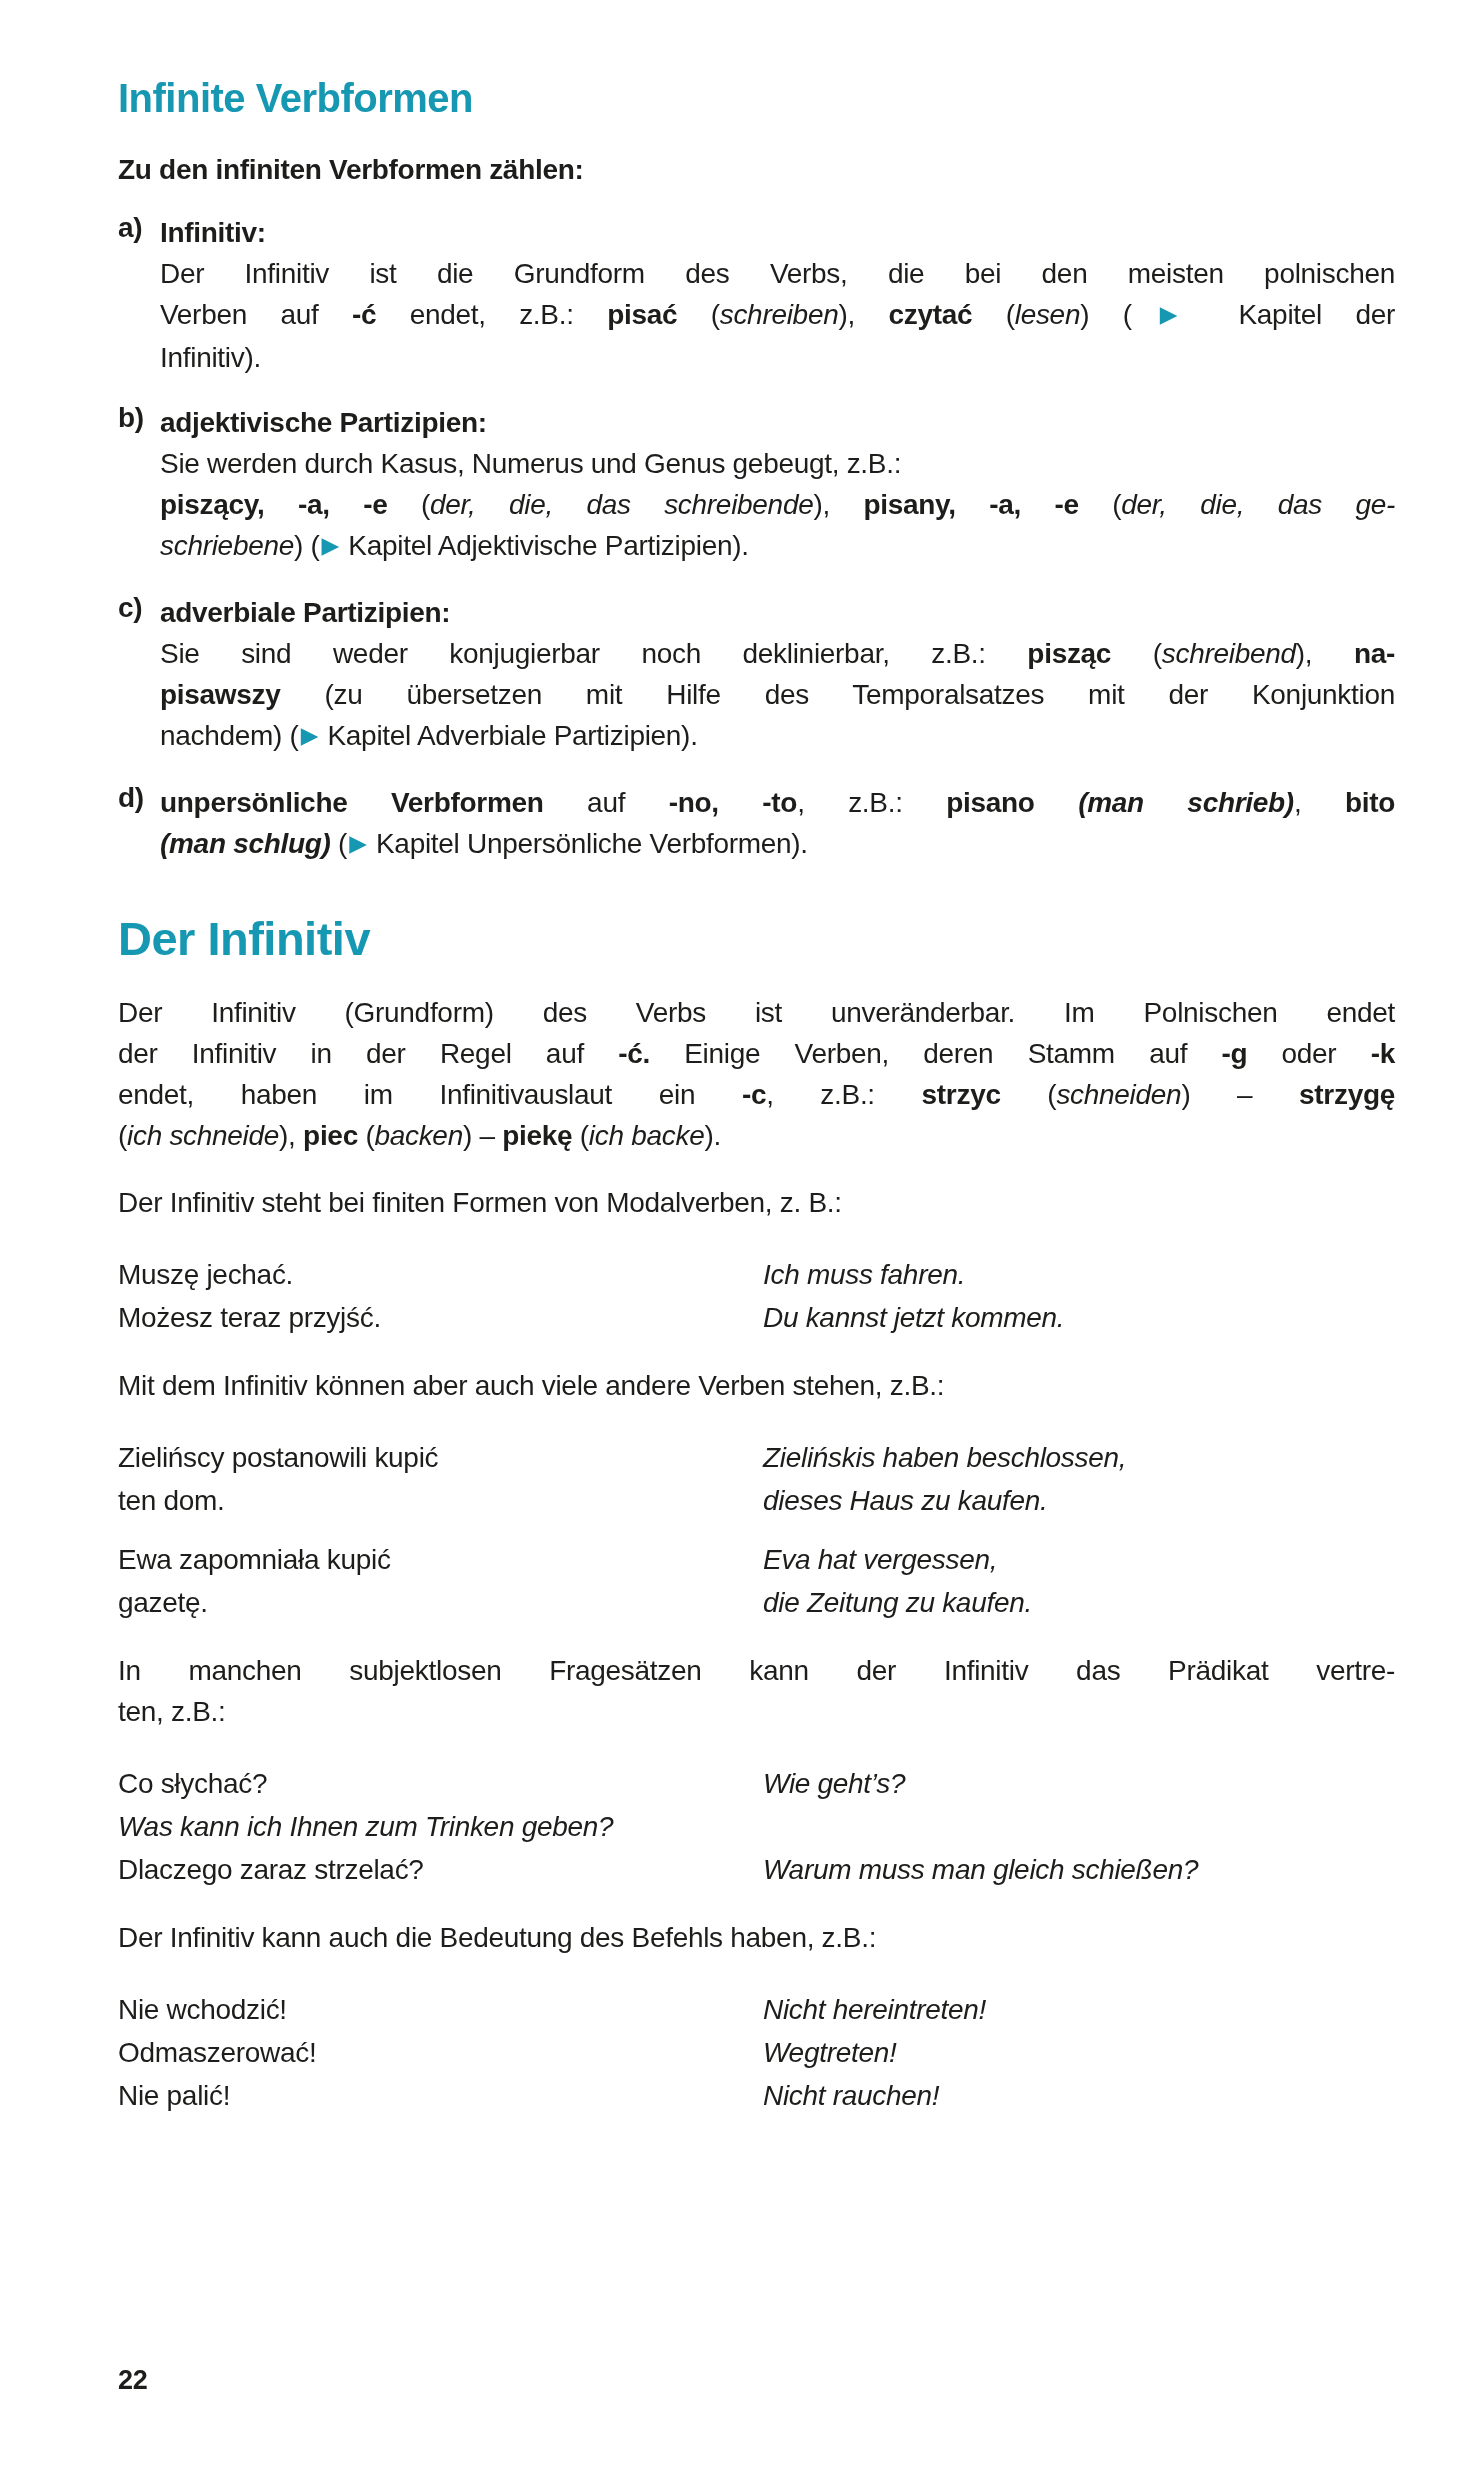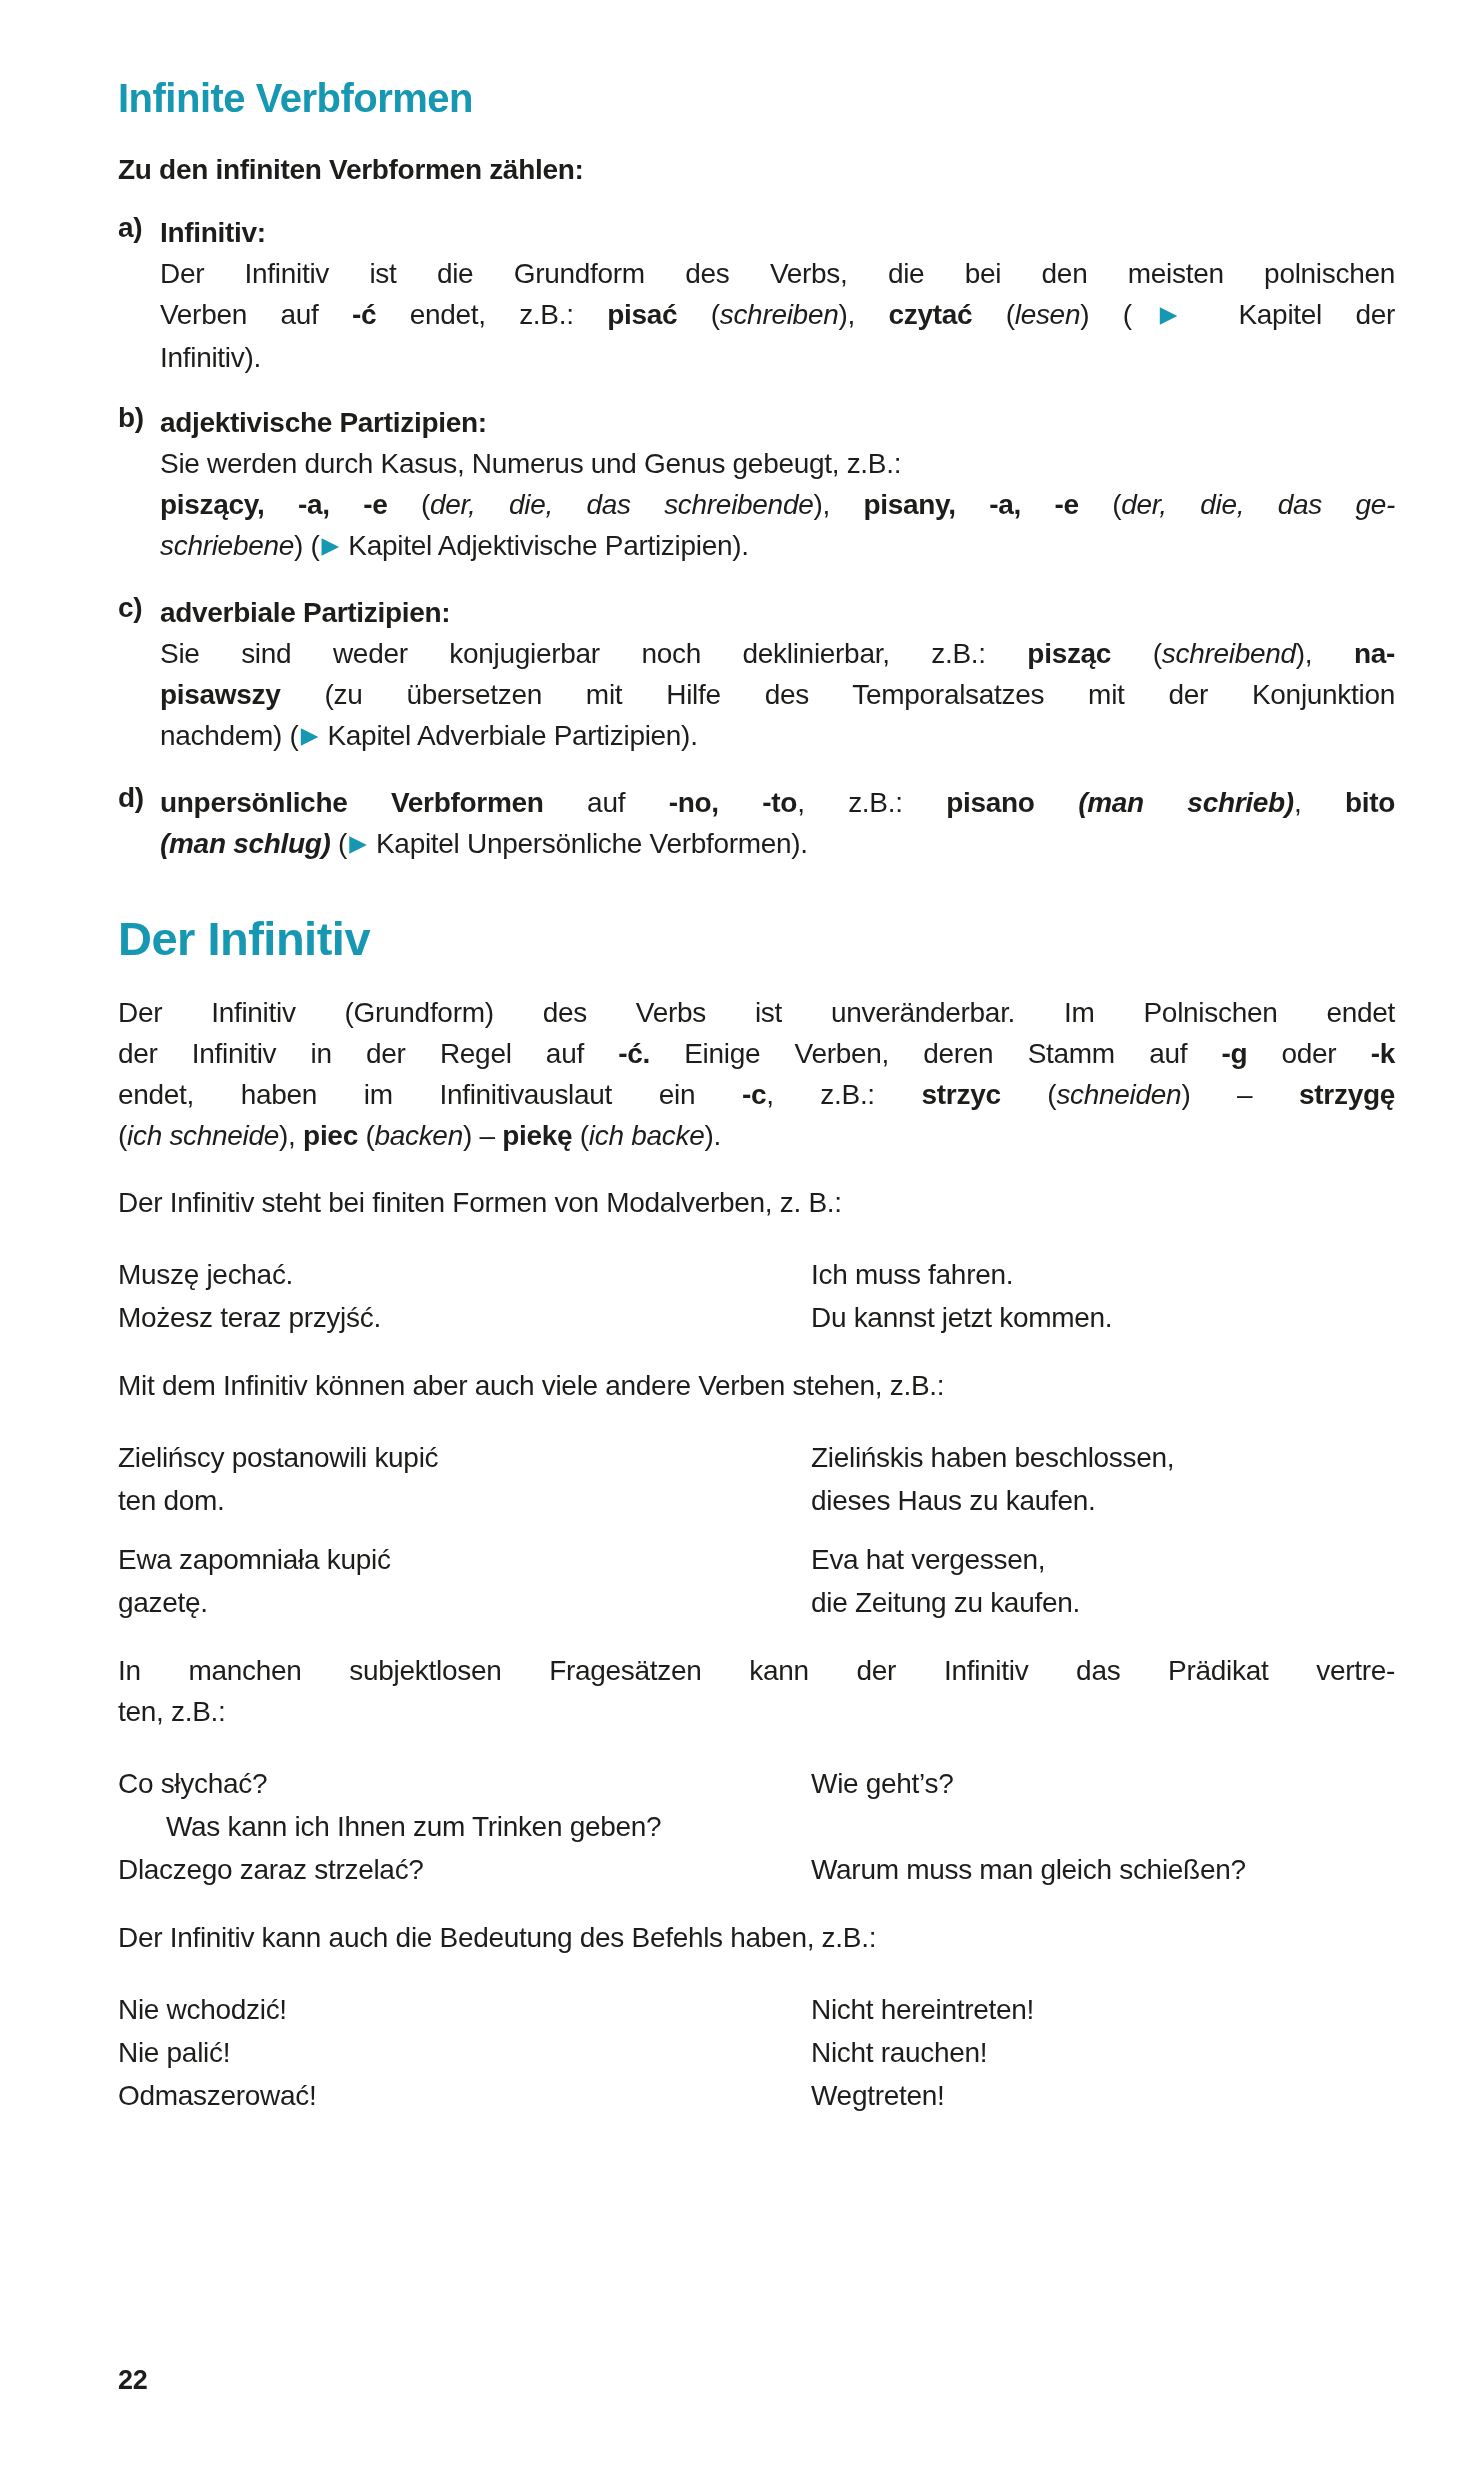--- a/index.html
+++ b/index.html
@@ -35,21 +35,21 @@
   .item{position:relative;margin-top:24px;padding-left:42px;}
   .item .lbl{position:absolute;left:0;top:0;font-weight:bold;}
   .line{line-height:41px;min-height:41px;}
   .line.head{font-weight:bold;}
   .line.j{text-align:justify;text-align-last:justify;}
   .para{margin:26px 0 0 0;line-height:41px;}
   .ex-group{margin-top:30px;}
   .ex-row{display:grid;grid-template-columns:645px 1fr;}
   .ex-group.spaced .ex-row + .ex-row{margin-top:16px;}
   .ex-row .cell{line-height:43px;}
-  .ex-row .de{margin-left:48px;}
+  .ex-row .de{font-style:italic;}
   .page-number{position:absolute;left:118px;bottom:85px;font-weight:bold;font-size:27px;}
 </style>
 </head>
 <body>
 
 <div class="page">
 
   <h1>Infinite Verbformen</h1>
 
   <p class="intro">Zu den infiniten Verbformen zählen:</p>
@@ -182,31 +182,31 @@
     <div class="ex-row">
       <div class="cell pl">
           <div class="exline">Nie wchodzić!</div>
         </div>
       <div class="cell de">
           <div class="exline">Nicht hereintreten!</div>
         </div>
     </div>
     <div class="ex-row">
       <div class="cell pl">
+          <div class="exline">Odmaszerować!</div>
+        </div>
+      <div class="cell de">
+          <div class="exline">Wegtreten!</div>
+        </div>
+    </div>
+    <div class="ex-row">
+      <div class="cell pl">
           <div class="exline">Nie palić!</div>
         </div>
       <div class="cell de">
           <div class="exline">Nicht rauchen!</div>
         </div>
     </div>
-    <div class="ex-row">
-      <div class="cell pl">
-          <div class="exline">Odmaszerować!</div>
-        </div>
-      <div class="cell de">
-          <div class="exline">Wegtreten!</div>
-        </div>
-    </div>
   </div>
 
   <div class="page-number">22</div>
 
 </div>
 
 </body></html>

